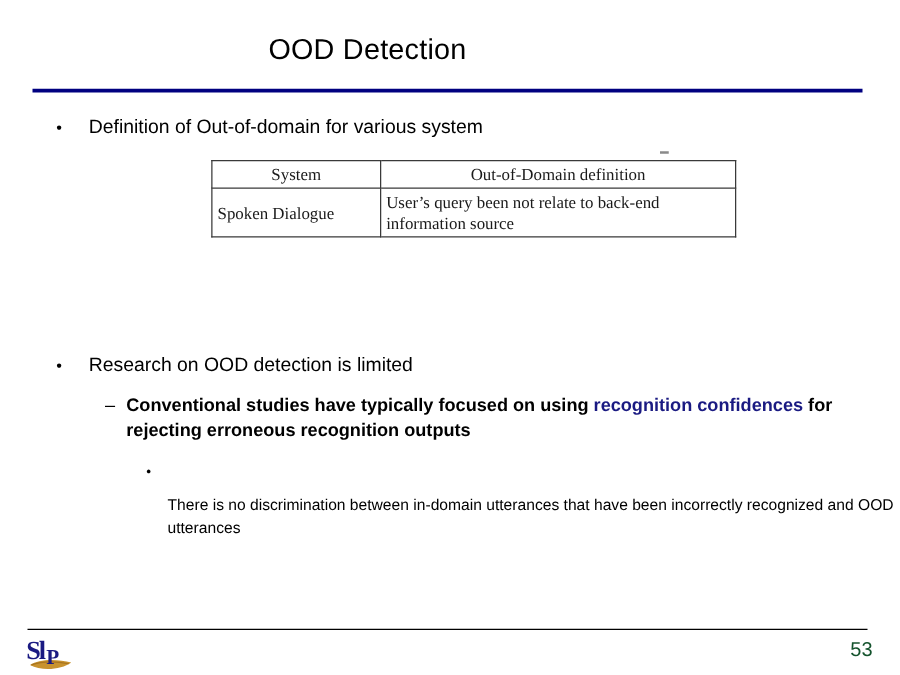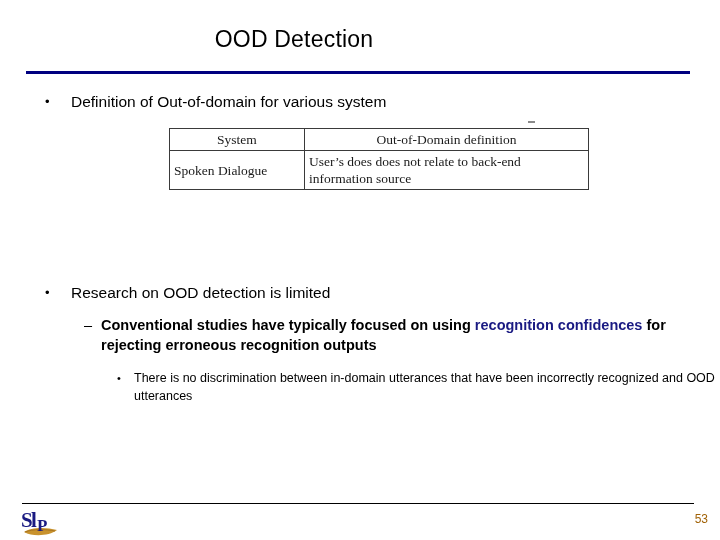--- a/index.html
+++ b/index.html
@@ -77,21 +77,21 @@
     font-size: 12.5px;
     line-height: 18px;
   }
   .bullet-l3 .marker {
     width: 17px;
     flex: 0 0 17px;
     font-size: 11px;
     line-height: 18px;
     text-align: left;
   }
-  .bullet-l3 .btext { display: block; }
+  .bullet-l3 .btext { display: block; margin-top: 26px; }
 
   .hl { color: #1a1a82; }
 
   
   .ood-table {
     position: absolute;
     left: 169px;
     top: 128px;
     width: 420px;
     border-collapse: collapse;
@@ -122,24 +122,24 @@
   .footer-rule {
     position: absolute;
     left: 22px;
     top: 503px;
     width: 672px;
     height: 1px;
     background: #000000;
   }
   .page-number {
     position: absolute;
-    right: 12px;
+    right: 22px;
     top: 512px;
-    font-size: 12px;
-    color: #a16207;
+    font-size: 16px;
+    color: #14532d;
   }
   .logo {
     position: absolute;
     left: 19px;
     top: 505px;
     width: 46px;
     height: 33px;
   }
 </style>
 </head>
@@ -157,21 +157,21 @@
 <table class="ood-table">
   <thead>
     <tr>
       <th class="col-sys">System</th>
       <th class="col-def">Out-of-Domain definition</th>
     </tr>
   </thead>
   <tbody>
     <tr>
       <td class="col-sys">Spoken Dialogue</td>
-      <td class="col-def">User’s does does not relate to back-end information source</td>
+      <td class="col-def">User’s query been not relate to back-end information source</td>
     </tr>
   </tbody>
 </table>
 
 <div class="bullet-l1" style="left:45px; top:283px;">
   <span class="marker">•</span>
   <span class="btext">Research on OOD detection is limited</span>
 </div>
 
 <div class="bullet-l2" style="left:84px; top:315px; width:600px;">

